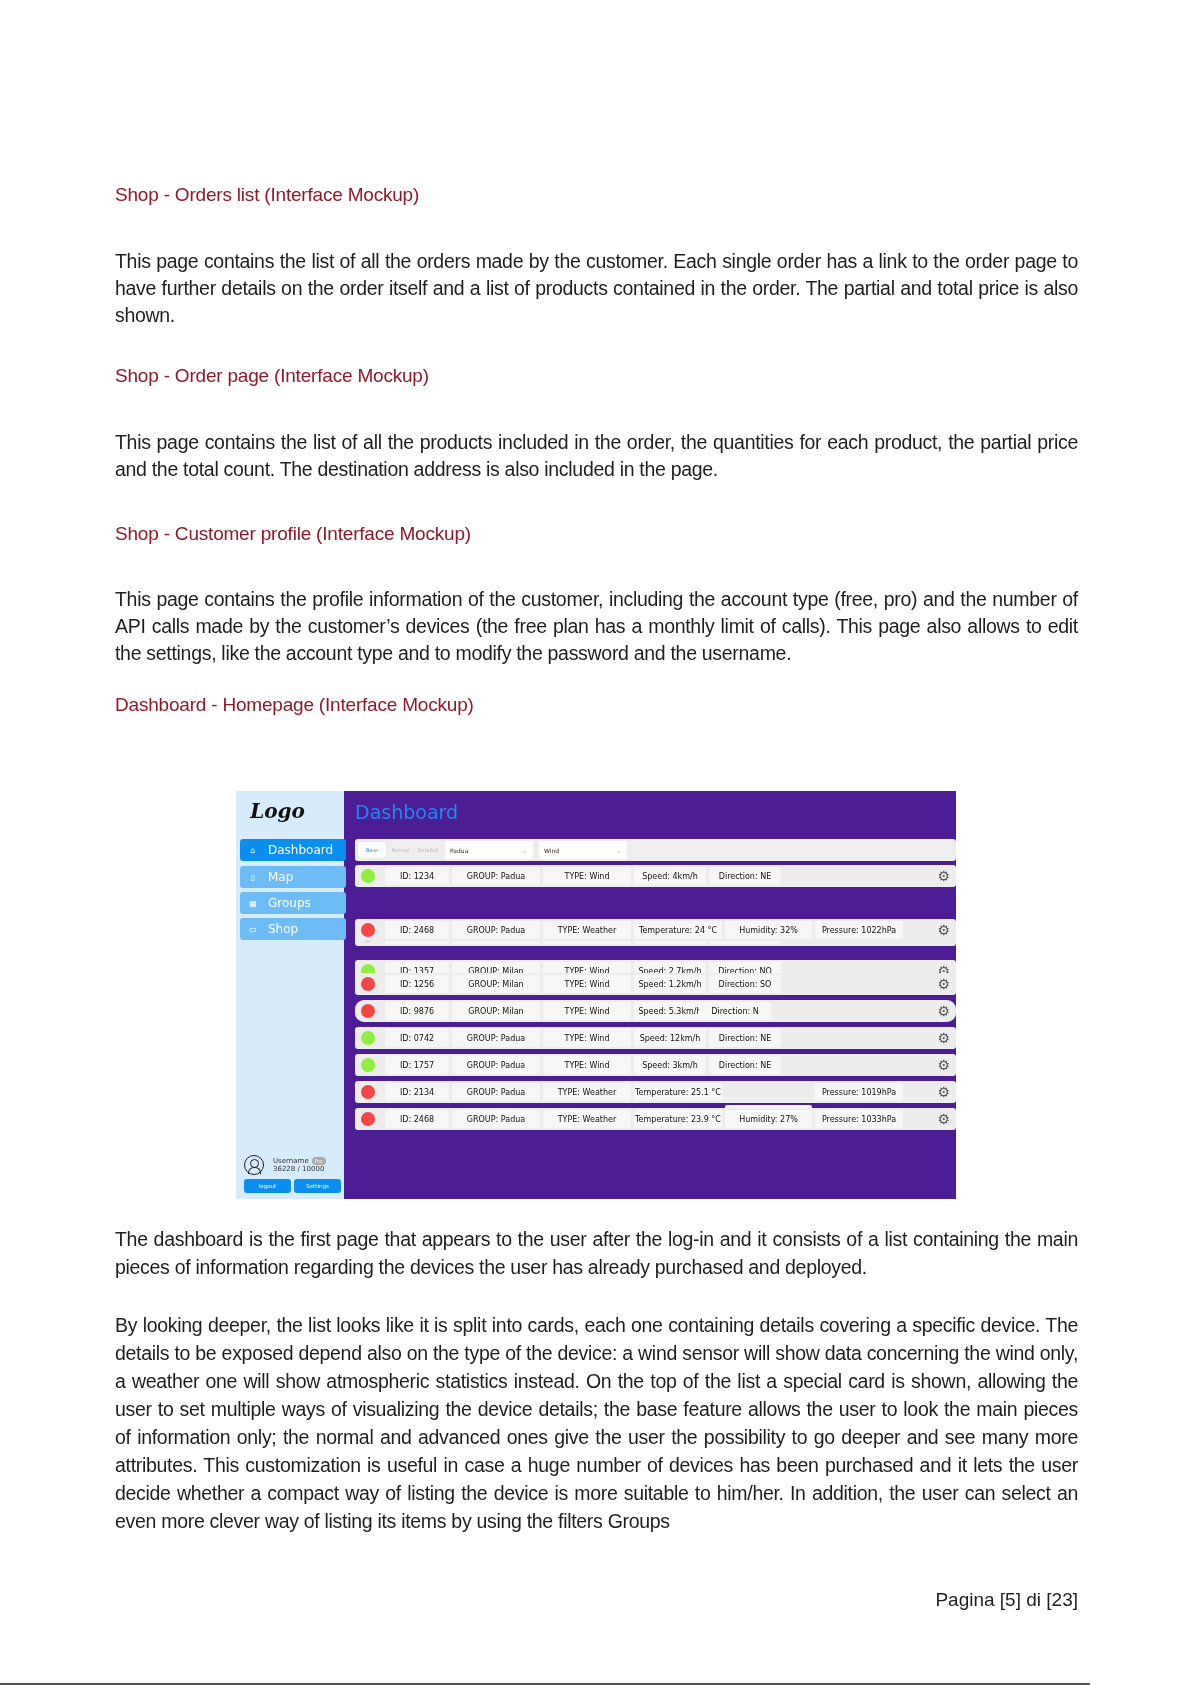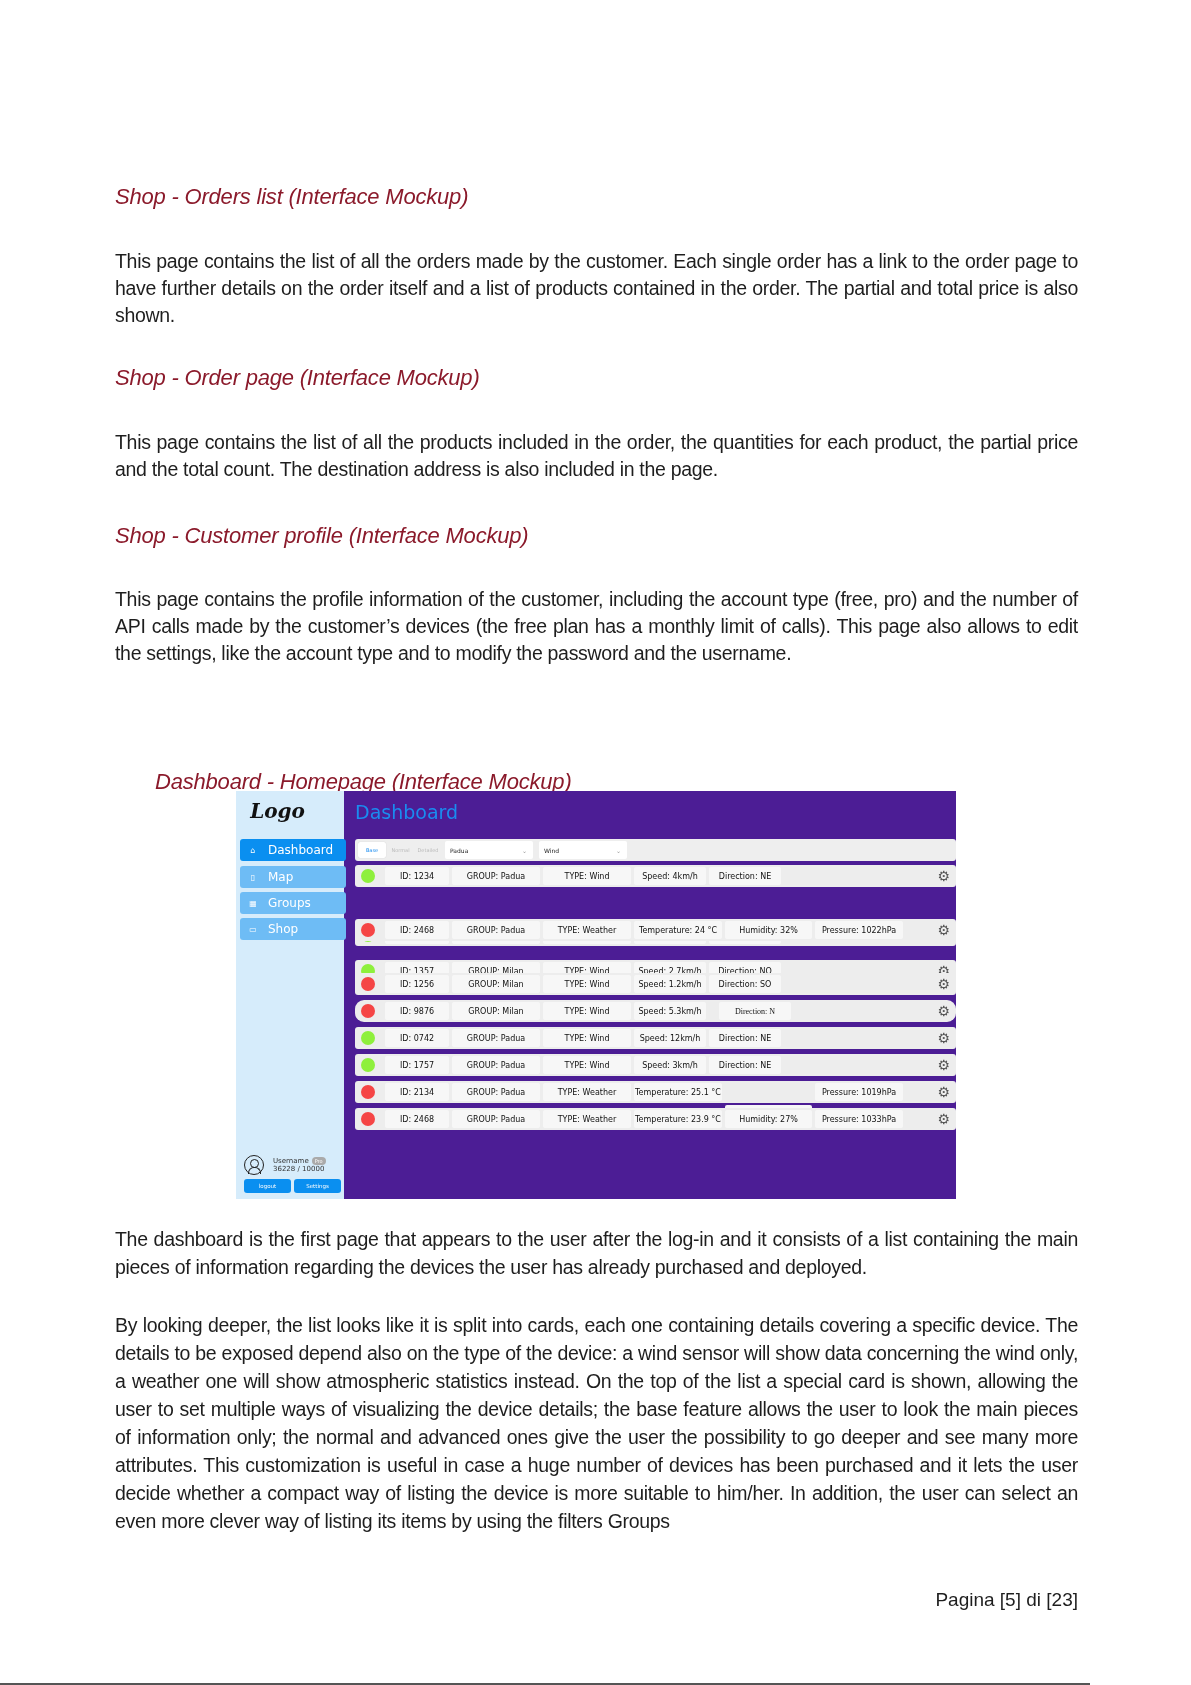--- a/index.html
+++ b/index.html
@@ -1,17 +1,17 @@
 <!DOCTYPE html>
 <html><head>
 <meta charset="utf-8">
 <style>
   * { box-sizing: border-box; margin: 0; padding: 0; }
   body { width: 1191px; height: 1685px; background: #fff; font-family: "Liberation Sans", sans-serif; color: #1a1a1a; position: relative; overflow: hidden; }
-  h2 { color: #8b1a2b; font-size: 22px; font-weight: normal; position: absolute; left: 115px; letter-spacing: -0.2px; font-style: italic; }
+  h2 { color: #8b1a2b; font-size: 19px; font-weight: normal; position: absolute; left: 115px; letter-spacing: -0.2px; }
   p.body { position: absolute; left: 115px; width: 963px; font-size: 19.5px; line-height: 27px; text-align: justify; letter-spacing: -0.3px; color: #1e1e1e; }
   .footer { position: absolute; right: 113px; top: 1589px; font-size: 19px; color: #1e1e1e; }
   .bottom-rule { position: absolute; left: 0; top: 1683px; width: 1090px; height: 2px; background: #555; }
 
   
   .mock { position: absolute; left: 236px; top: 791px; width: 720px; height: 408px; background: #4c1d95; font-family: "DejaVu Sans", sans-serif; }
   .sidebar { position: absolute; left: 0; top: 0; width: 83px; height: 408px; background: #d6ecfb; }
   .logo { position: absolute; left: 0; top: 8px; width: 83px; text-align: center; font-family: "DejaVu Serif", serif; font-style: italic; font-weight: bold; font-size: 20px; color: #111; }
   .nav { position: absolute; left: 4px; width: 106px; height: 22px; border-radius: 3px; background: #6ebcf5; color: #fff; font-size: 12px; display: flex; align-items: center; padding-left: 8px; }
   .nav.active { background: #0a8ff0; }
@@ -42,21 +42,21 @@
 
 <h2 style="top:184px;">Shop - Orders list (Interface Mockup)</h2>
 <p class="body" style="top:248px;">This page contains the list of all the orders made by the customer. Each single order has a link to the order page to have further details on the order itself and a list of products contained in the order. The partial and total price is also shown.</p>
 
 <h2 style="top:365px;">Shop - Order page (Interface Mockup)</h2>
 <p class="body" style="top:429px;">This page contains the list of all the products included in the order, the quantities for each product, the partial price and the total count. The destination address is also included in the page.</p>
 
 <h2 style="top:523px;">Shop - Customer profile (Interface Mockup)</h2>
 <p class="body" style="top:586px;">This page contains the profile information of the customer, including the account type (free, pro) and the number of API calls made by the customer’s devices (the free plan has a monthly limit of calls). This page also allows to edit the settings, like the account type and to modify the password and the username.</p>
 
-<h2 style="top:769px;margin-left:40px;">Dashboard - Homepage (Interface Mockup)</h2>
+<h2 style="top:694px;">Dashboard - Homepage (Interface Mockup)</h2>
 
 <div class="mock">
   <div class="sidebar">
     <div class="logo">Logo</div>
     <div class="nav active" style="top:48px;">
       <span class="ic">⌂</span>
       <span>Dashboard</span>
     </div>
     <div class="nav" style="top:75px;">
       <span class="ic">▯</span>
@@ -144,21 +144,21 @@
         <span class="cell" style="left:279px;width:72px;">Speed: 1.2km/h</span>
         <span class="cell" style="left:354px;width:72px;">Direction: SO</span>
         <span class="gear">⚙</span>
       </div>
       <div class="row" style="top: 209px; border-radius: 9px;">
         <span class="dot" style="background:#f54545"></span>
         <span class="cell" style="left:30px;width:64px;">ID: 9876</span>
         <span class="cell" style="left:97px;width:88px;">GROUP: Milan</span>
         <span class="cell" style="left:188px;width:88px;">TYPE: Wind</span>
         <span class="cell" style="left:279px;width:72px;">Speed: 5.3km/h</span>
-        <span class="cell" style="left:364px;width:72px;font-family:Liberation Serif, serif;">Direction: N</span>
+        <span class="cell" style="left:344px;width:72px;">Direction: N</span>
         <span class="gear">⚙</span>
       </div>
       <div class="row" style="top: 236px;">
         <span class="dot" style="background:#8ef03c"></span>
         <span class="cell" style="left:30px;width:64px;">ID: 0742</span>
         <span class="cell" style="left:97px;width:88px;">GROUP: Padua</span>
         <span class="cell" style="left:188px;width:88px;">TYPE: Wind</span>
         <span class="cell" style="left:279px;width:72px;">Speed: 12km/h</span>
         <span class="cell" style="left:354px;width:72px;">Direction: NE</span>
         <span class="gear">⚙</span>

